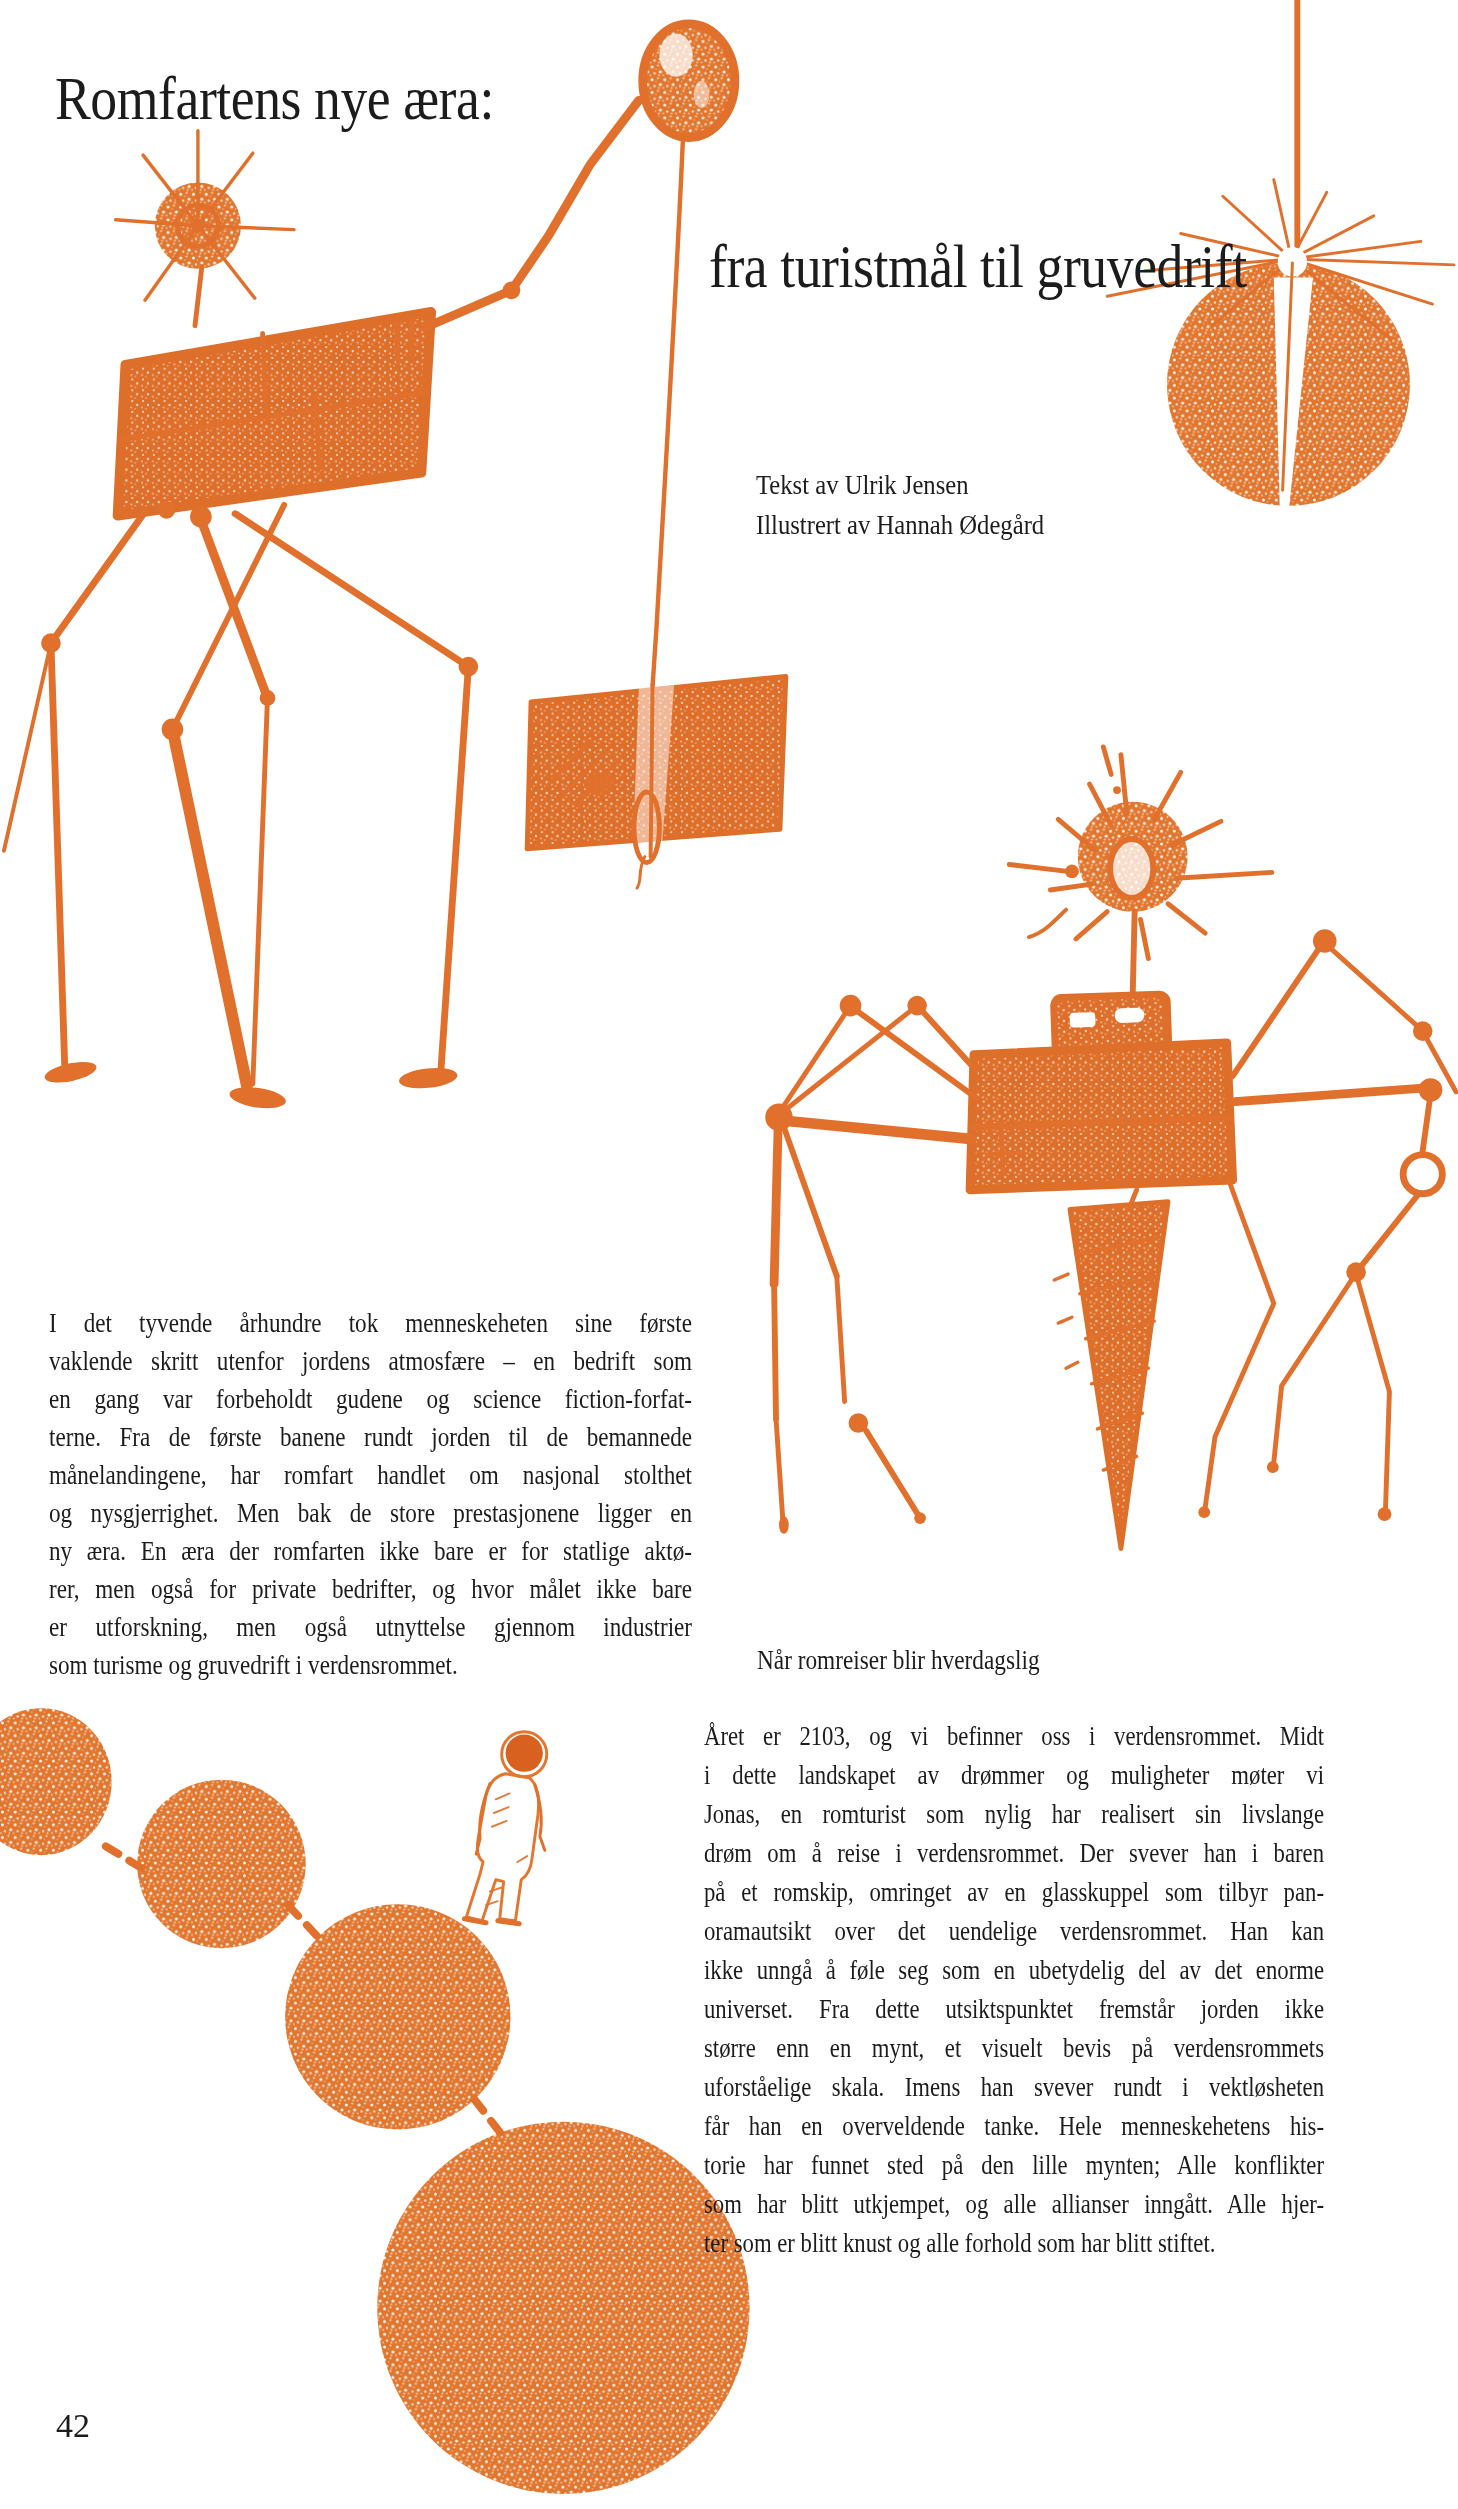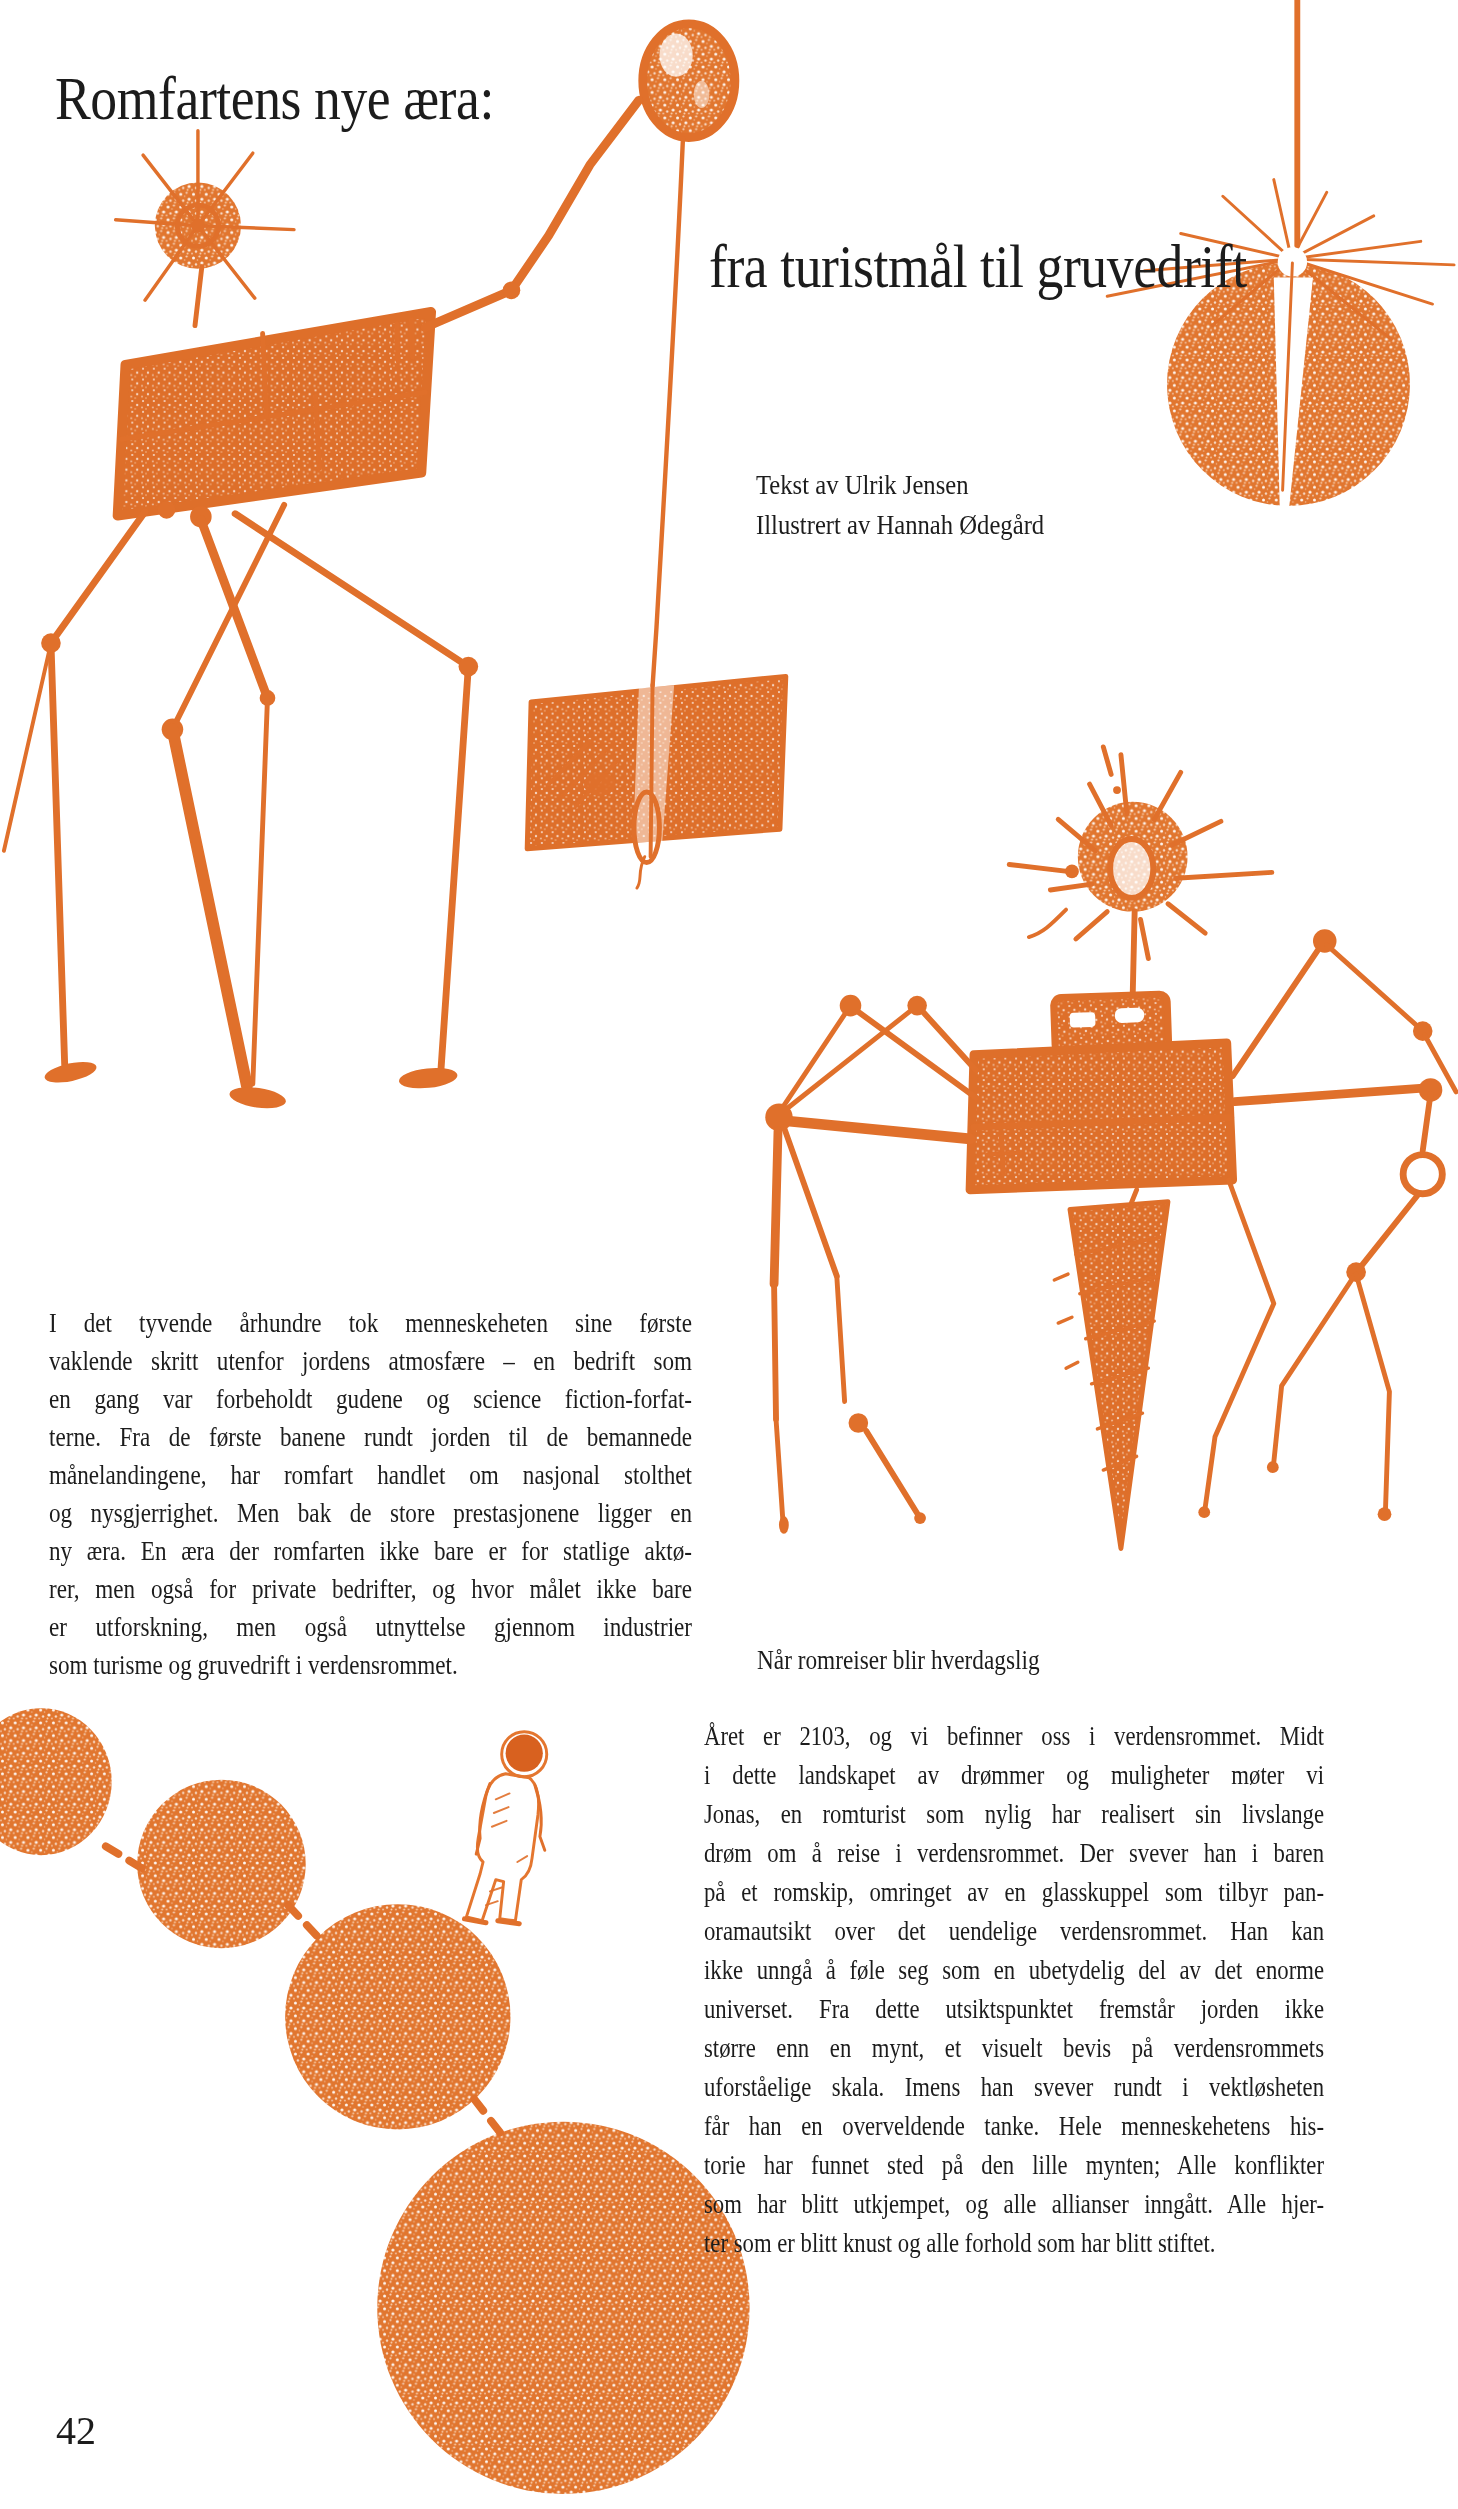--- a/index.html
+++ b/index.html
@@ -10,21 +10,21 @@
   .art{position:absolute;left:0;top:0;z-index:0;}
   .txt{position:absolute;z-index:2;}
   .title{font-size:61px;line-height:1.1;white-space:nowrap;transform:scaleX(.88);transform-origin:0 0;letter-spacing:-0.5px;}
   .byline{font-size:27.4px;line-height:40px;transform:scaleX(.9);transform-origin:0 0;white-space:nowrap;}
   .colblock{font-size:27.4px;}
   .colblock .line{text-align:justify;text-align-last:justify;white-space:normal;}
   .colblock .line.last{text-align-last:left;}
   .leftcol{left:49px;top:1304px;width:761px;line-height:38px;transform:scaleX(.845);transform-origin:0 0;}
   .rightcol{left:704px;top:1717px;width:747px;line-height:39px;transform:scaleX(.83);transform-origin:0 0;}
   .secheading{left:757px;top:1645px;font-size:27.4px;white-space:nowrap;transform:scaleX(.85);transform-origin:0 0;}
-  .pagenum{left:56px;top:2407px;font-size:40px;}
+  .pagenum{left:56px;top:2407px;font-size:34px;}
   
   .s{stroke:#e0702b;fill:none;stroke-linecap:round;stroke-linejoin:round;}
   .f{fill:#e0702b;stroke:none;}
   .wf{fill:#ffffff;stroke:none;}
 </style>
 </head>
 <body>
 
 <svg class="art" width="1458" height="2509" viewBox="0 0 1488 2560" xmlns="http://www.w3.org/2000/svg">
   <defs>

